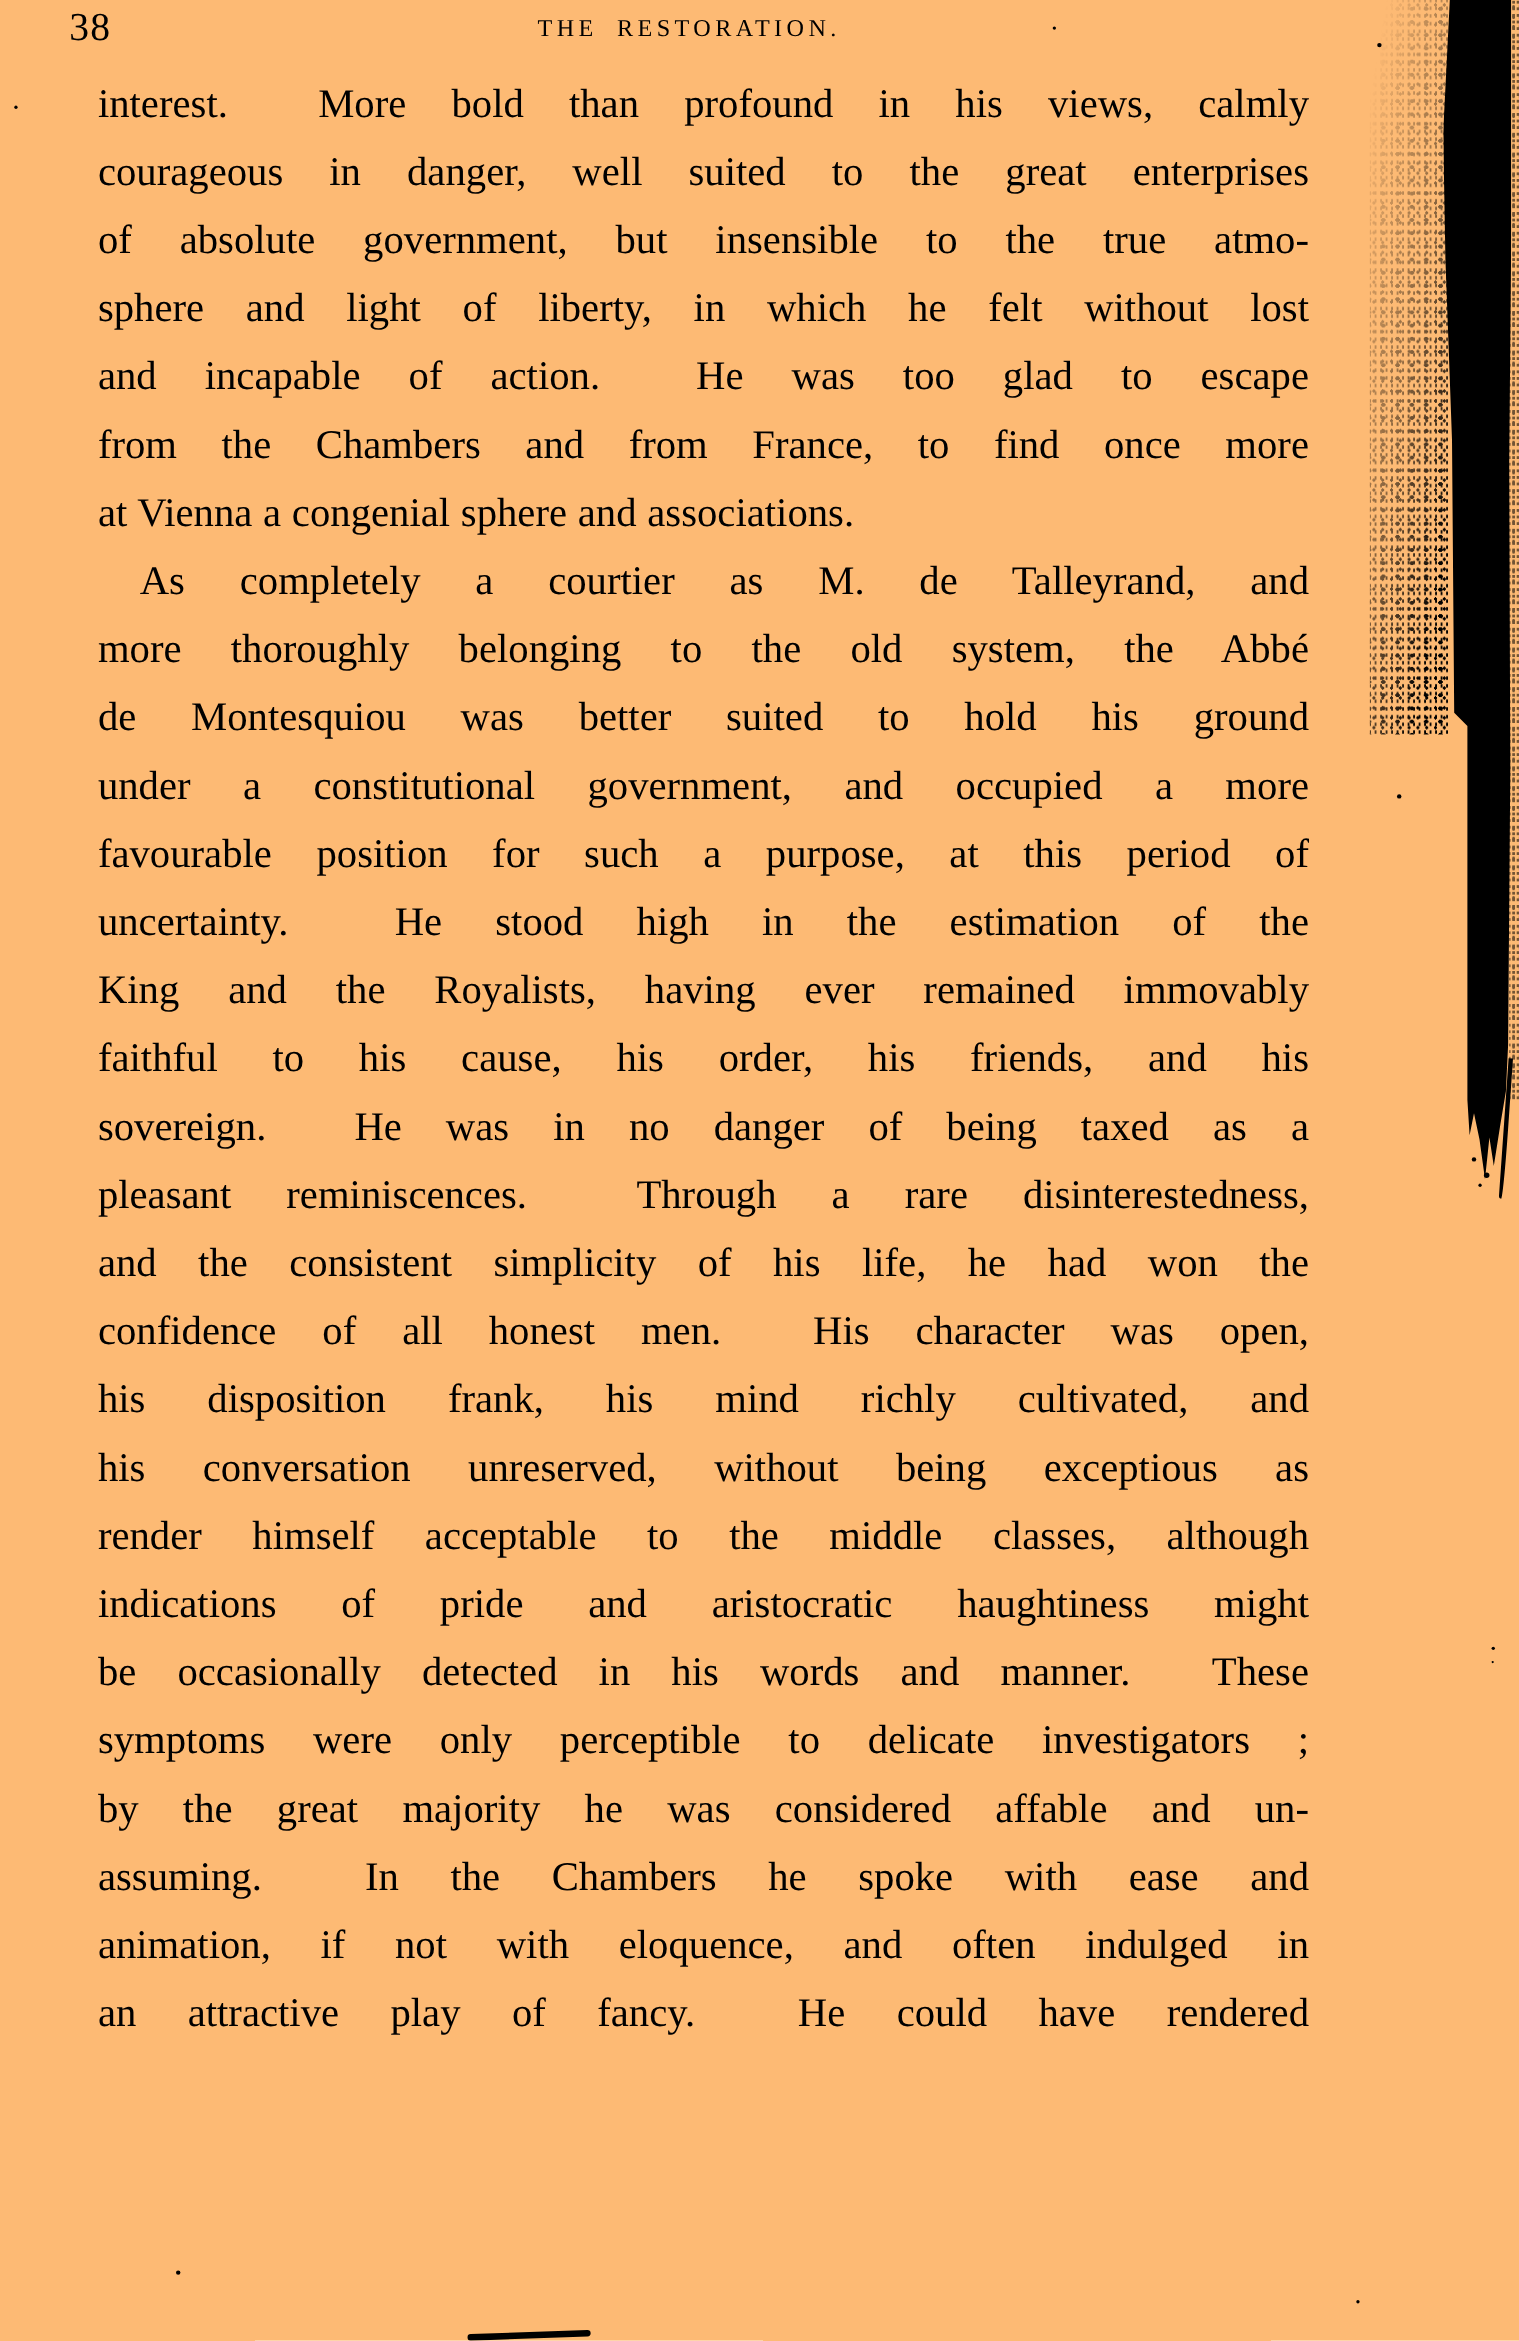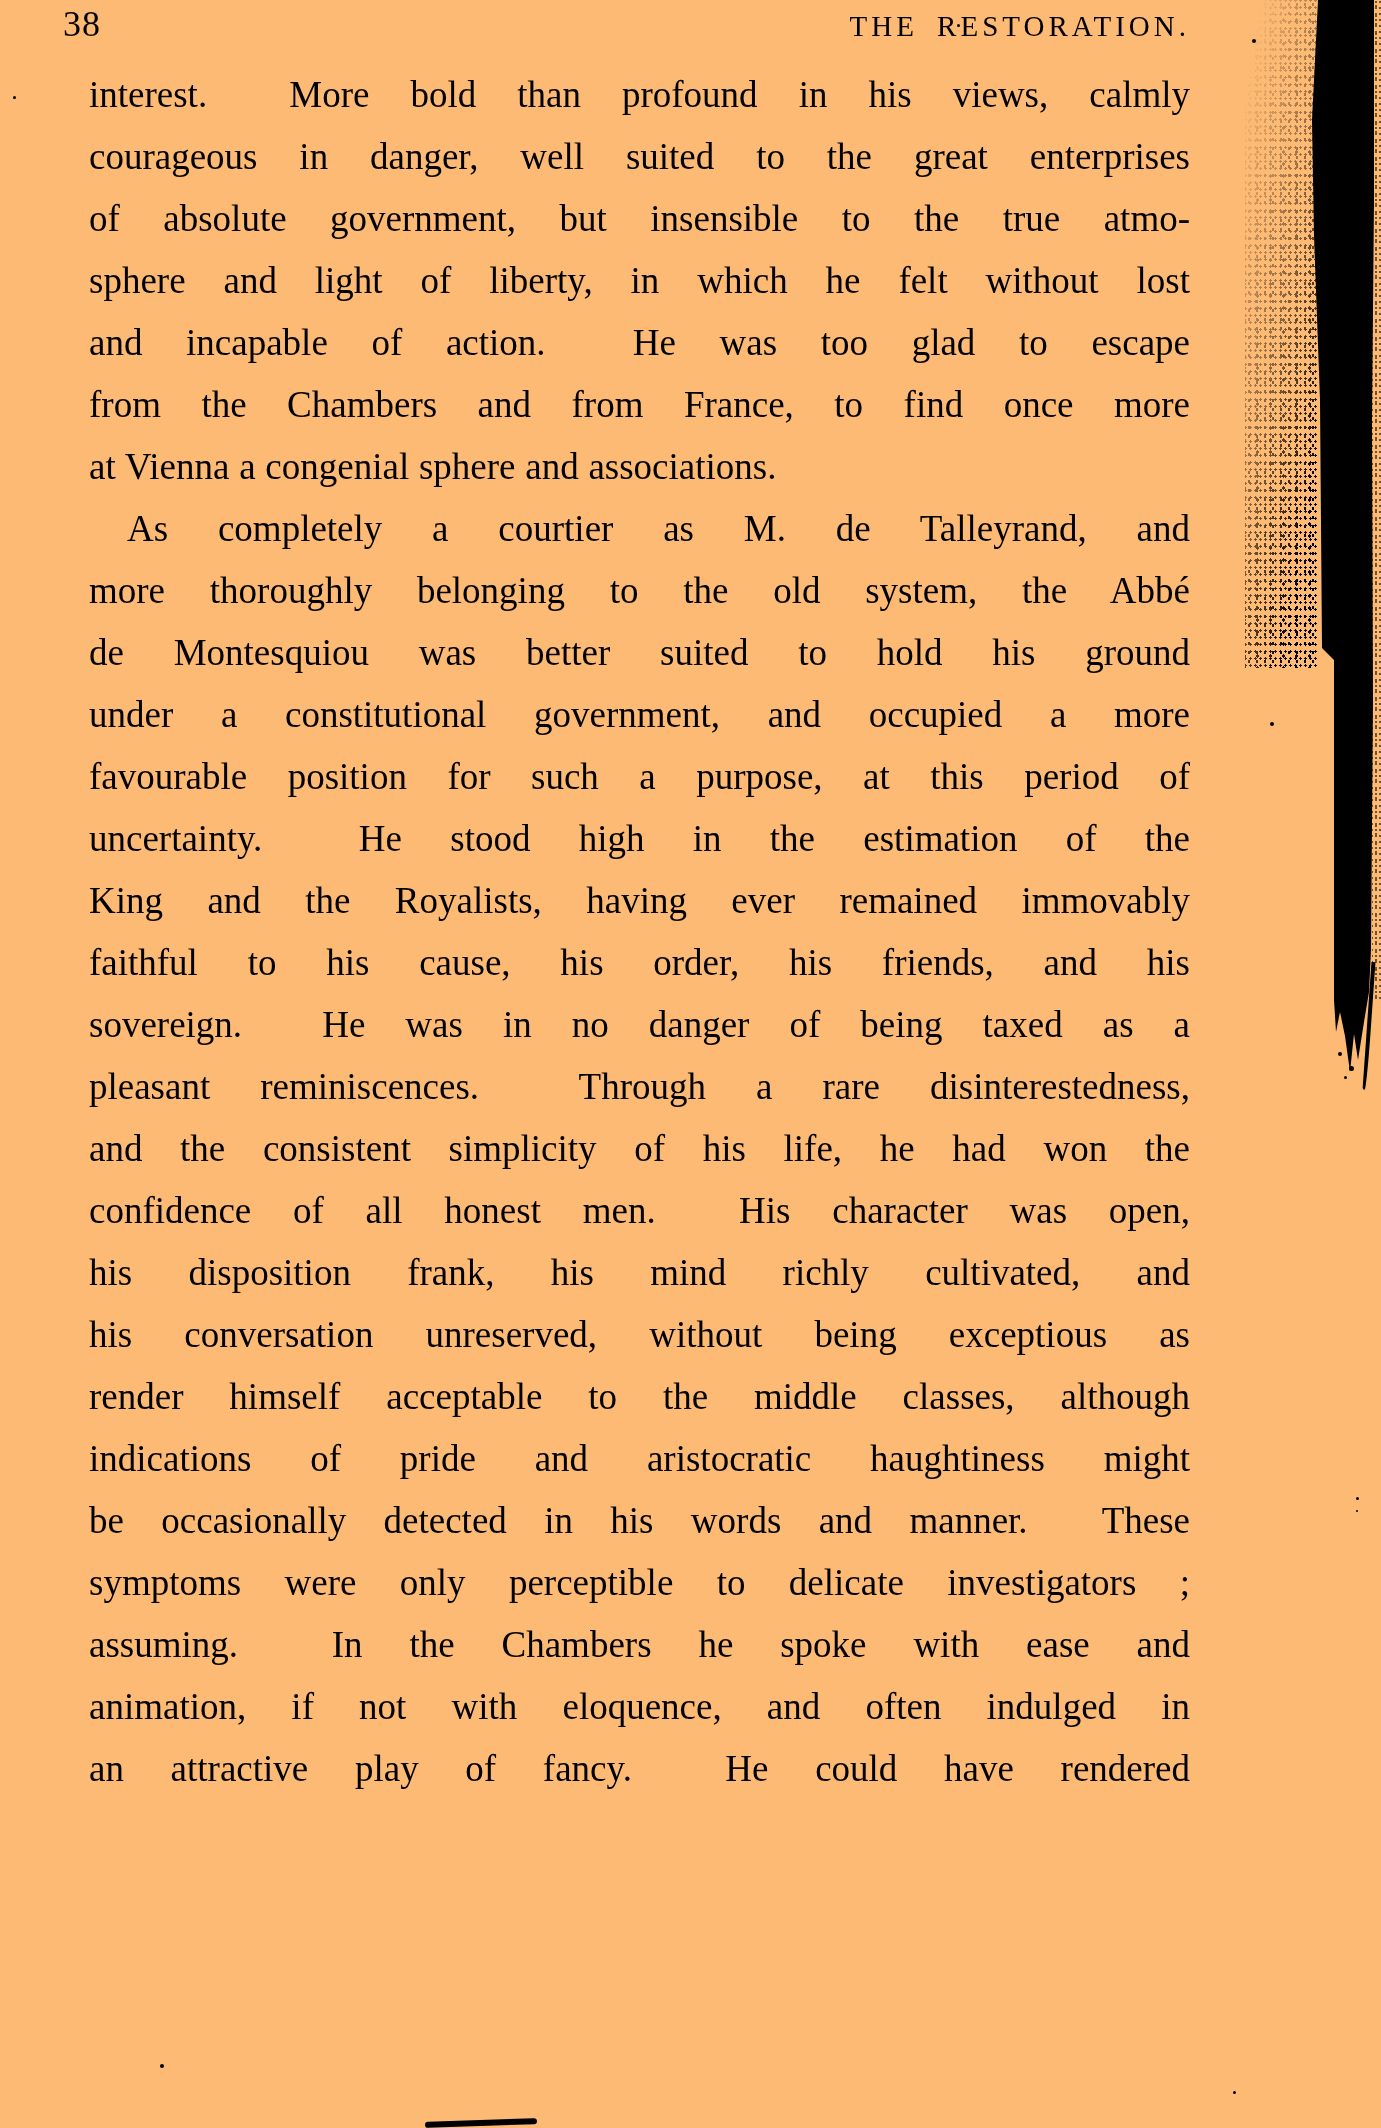--- a/index.html
+++ b/index.html
@@ -20,22 +20,22 @@
     top: 2px;
     font-size: 36px;
     line-height: 44px;
     letter-spacing: 1px;
   }
   .running-title {
     position: absolute;
     left: 63px;
     top: 8px;
     width: 1127px;
-    text-align: right;
-    font-size: 29px;
+    text-align: center;
+    font-size: 22px;
     line-height: 36px;
     letter-spacing: 4px;
     word-spacing: 8px;
   }
 
   
   .body-text {
     position: absolute;
     left: 63px;
     top: 64px;
@@ -150,20 +150,21 @@
       <div class="line">sovereign.  He was in no danger of being taxed as a</div>
       <div class="line">pleasant reminiscences.  Through a rare disinterestedness,</div>
       <div class="line">and the consistent simplicity of his life, he had won the</div>
       <div class="line">confidence of all honest men.  His character was open,</div>
       <div class="line">his disposition frank, his mind richly cultivated, and</div>
       <div class="line">his conversation unreserved, without being exceptious as</div>
       <div class="line">render himself acceptable to the middle classes, although</div>
       <div class="line">indications of pride and aristocratic haughtiness might</div>
       <div class="line">be occasionally detected in his words and manner.  These</div>
       <div class="line">symptoms were only perceptible to delicate investigators ;</div>
+      <div class="line">by the great majority he was considered affable and un-</div>
       <div class="line">assuming.  In the Chambers he spoke with ease and</div>
       <div class="line">animation, if not with eloquence, and often indulged in</div>
       <div class="line">an attractive play of fancy.  He could have rendered</div>
     </div>
 
   <div>
     <div class="band-noise"></div>
     <div class="band-main"></div>
     <div class="band-noise-right"></div>
     <div class="band-hair"></div>

